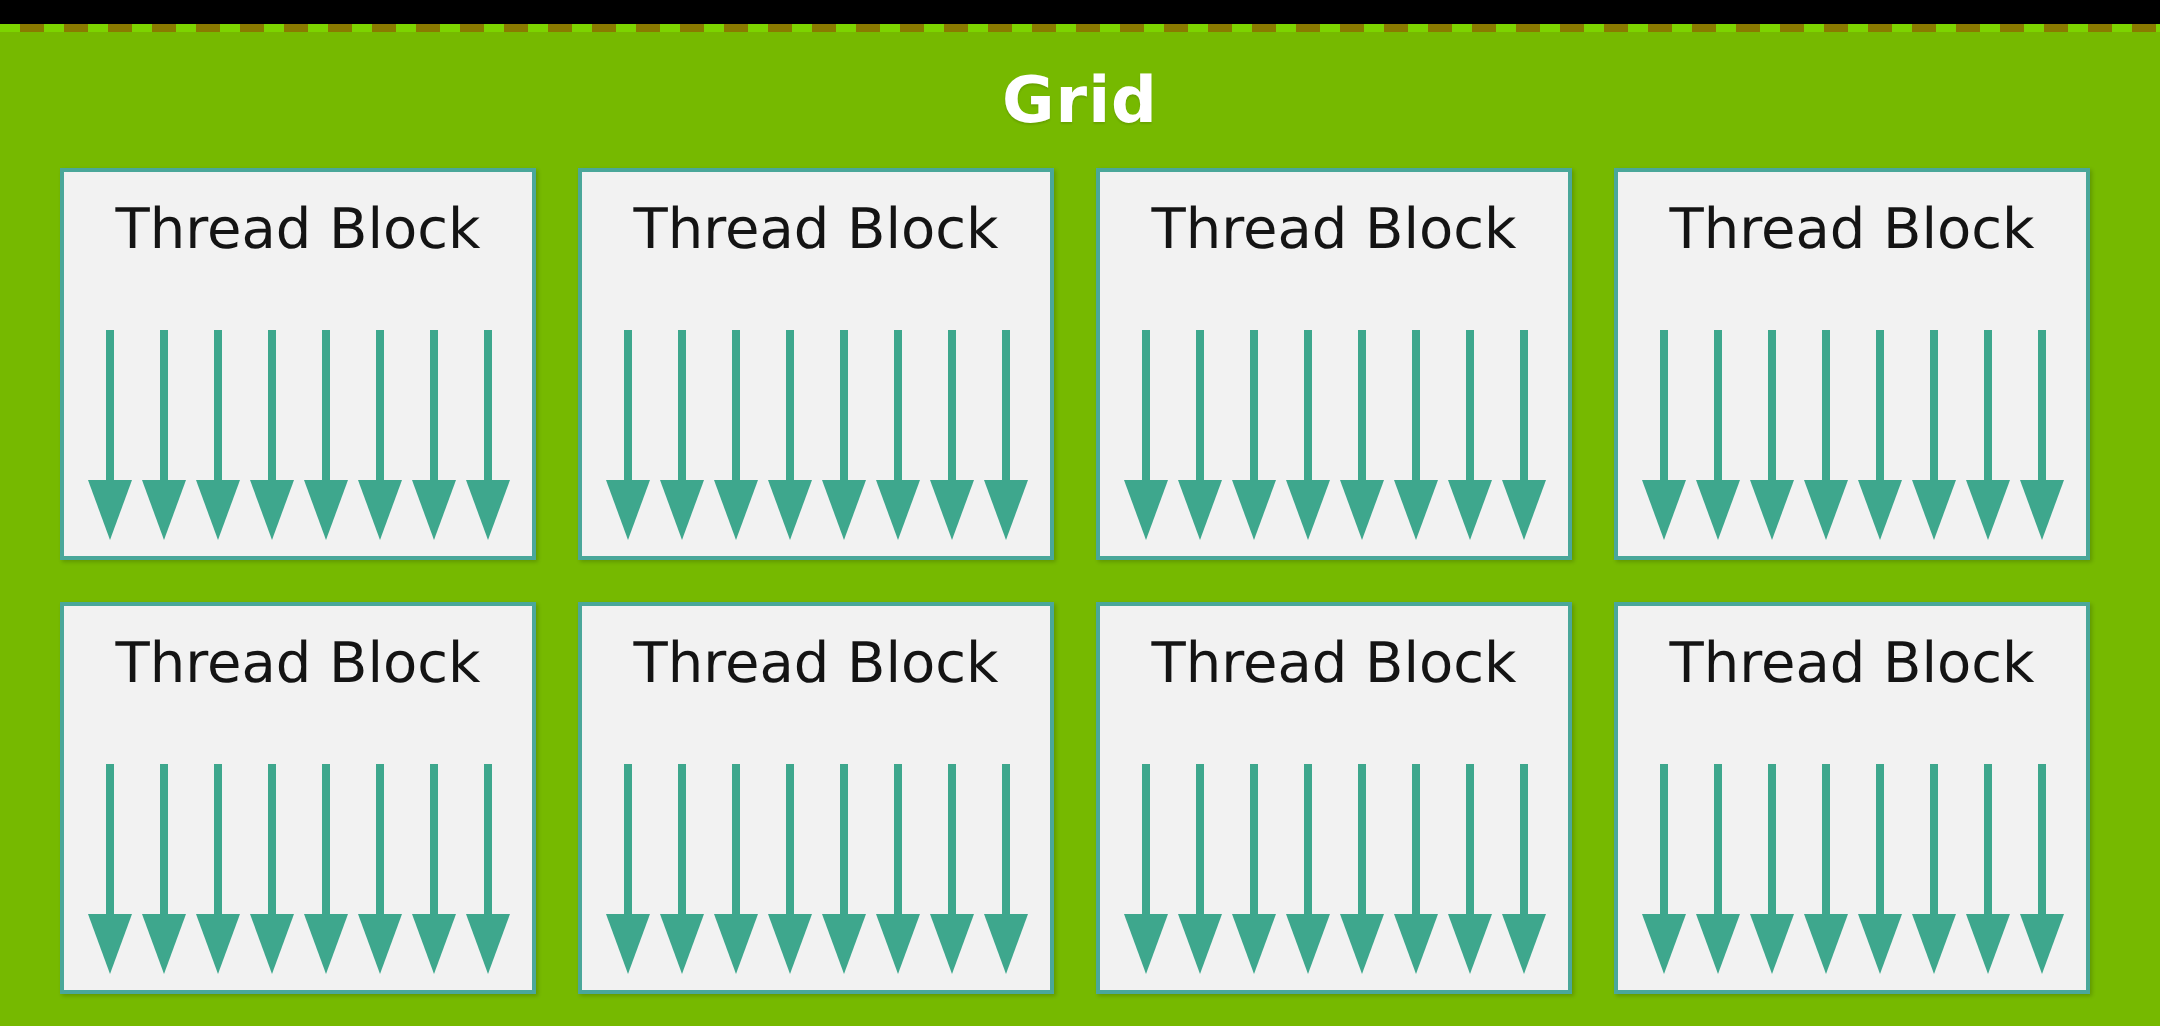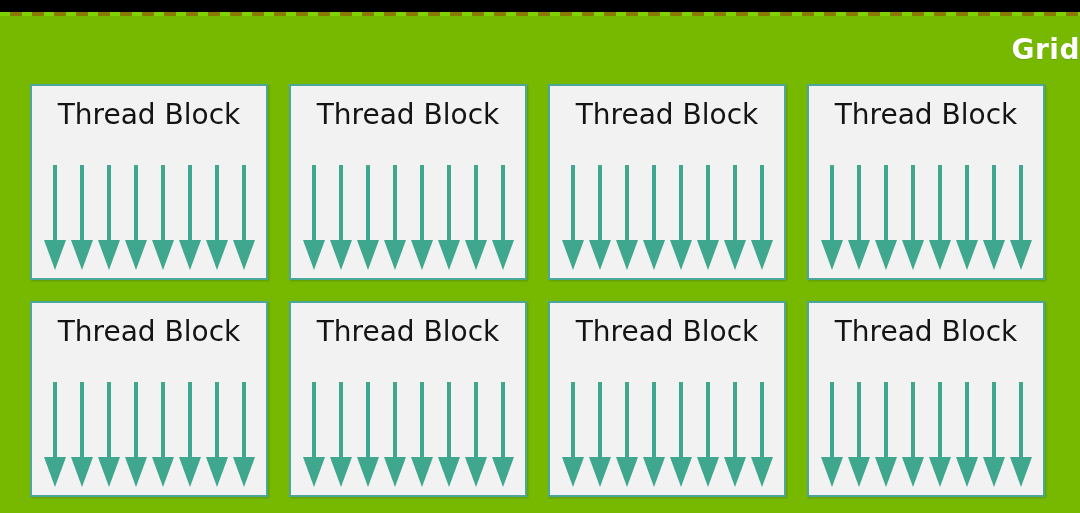--- a/index.html
+++ b/index.html
@@ -54,23 +54,23 @@
     width: 1080px;
     height: 497px;
     background: #76b900;
   }
 
   #grid-title {
     position: absolute;
     left: 0;
     top: 8px;
     width: 1080px;
-    text-align: right;
+    text-align: center;
     color: #ffffff;
-    font-size: 28px;
+    font-size: 32px;
     font-weight: bold;
     letter-spacing: 0.5px;
     line-height: 52px;
     text-shadow: 0 1px 1px rgba(0,0,0,0.12);
   }
 
   
   #blocks-area {
     position: absolute;
     left: 30px;

